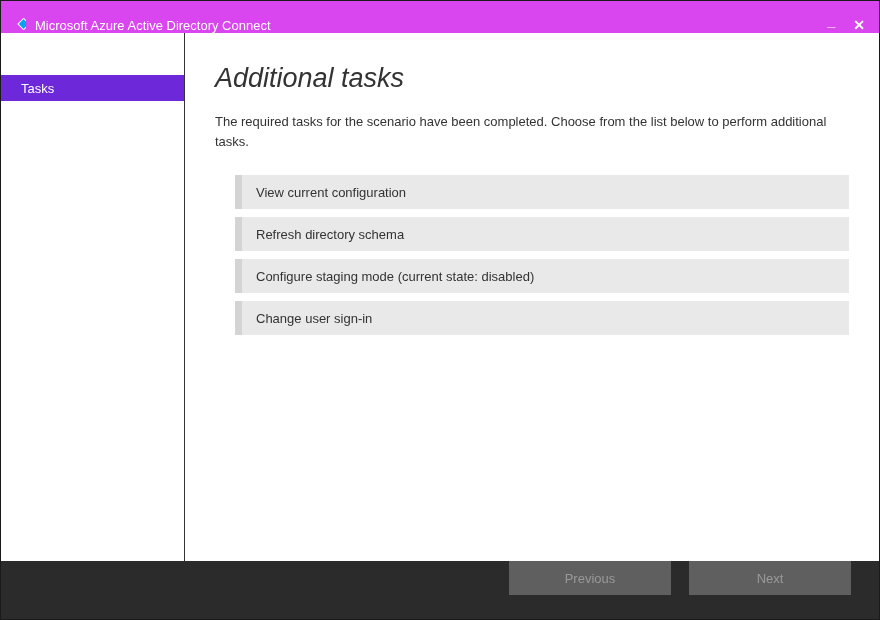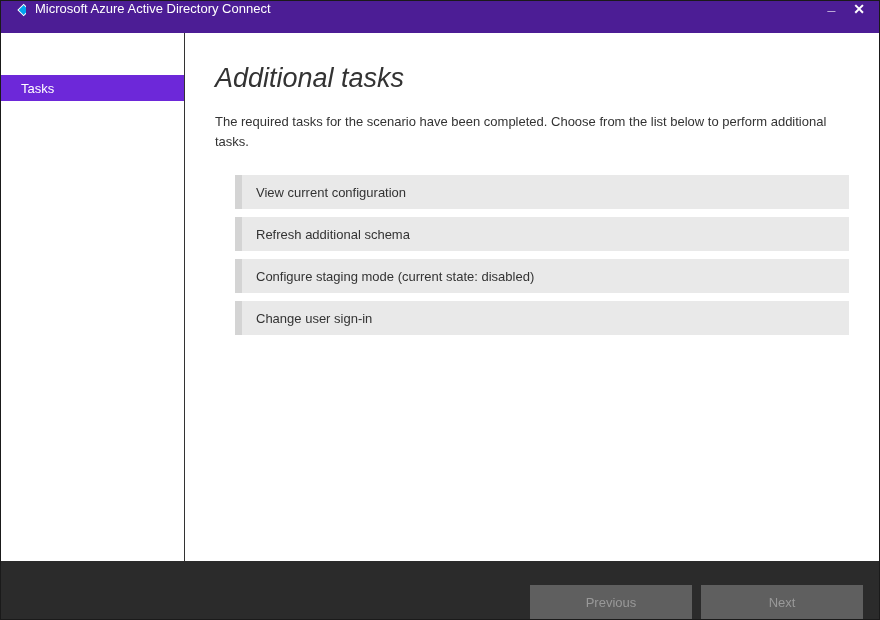--- a/index.html
+++ b/index.html
@@ -8,24 +8,24 @@
       background: #fff;
       width: 880px;
       height: 620px;
       overflow: hidden;
       display: flex;
       flex-direction: column;
       border: 1px solid #1a1a1a;
     }
     .titlebar {
       height: 32px;
-      background: #4c1d95;
+      background: #d946ef;
       color: #fff;
       display: flex;
-      align-items: flex-start;
+      align-items: flex-end;
       padding: 0 8px;
       font-size: 13px;
     }
     .titlebar-icon {
       width: 18px;
       height: 18px;
       margin-right: 8px;
       display: flex;
       align-items: center;
       justify-content: center;
@@ -87,24 +87,24 @@
       align-items: center;
       padding-left: 14px;
       font-size: 13px;
       color: #333;
       cursor: pointer;
     }
     .footer {
       height: 58px;
       background: #2b2b2b;
       display: flex;
-      align-items: flex-end;
+      align-items: flex-start;
       justify-content: flex-end;
-      gap: 9px;
-      padding-right: 16px;
+      gap: 18px;
+      padding-right: 28px;
     }
     .footer-button {
       width: 162px;
       height: 34px;
       background: #5f5f5f;
       color: #999;
       border: none;
       font-size: 13px;
       font-family: inherit;
       cursor: not-allowed;
@@ -134,21 +134,21 @@
   </div>
 
   <div class="main">
     <h1 class="page-title">Additional tasks</h1>
     <p class="page-description">The required tasks for the scenario have been completed. Choose from the list below to perform additional tasks.</p>
     <div class="task-list">
       <div class="task-item">
         <span>View current configuration</span>
       </div>
       <div class="task-item">
-        <span>Refresh additional schema</span>
+        <span>Refresh directory schema</span>
       </div>
       <div class="task-item">
         <span>Configure staging mode (current state: disabled)</span>
       </div>
       <div class="task-item">
         <span>Change user sign-in</span>
       </div>
     </div>
   </div>
 </div>

